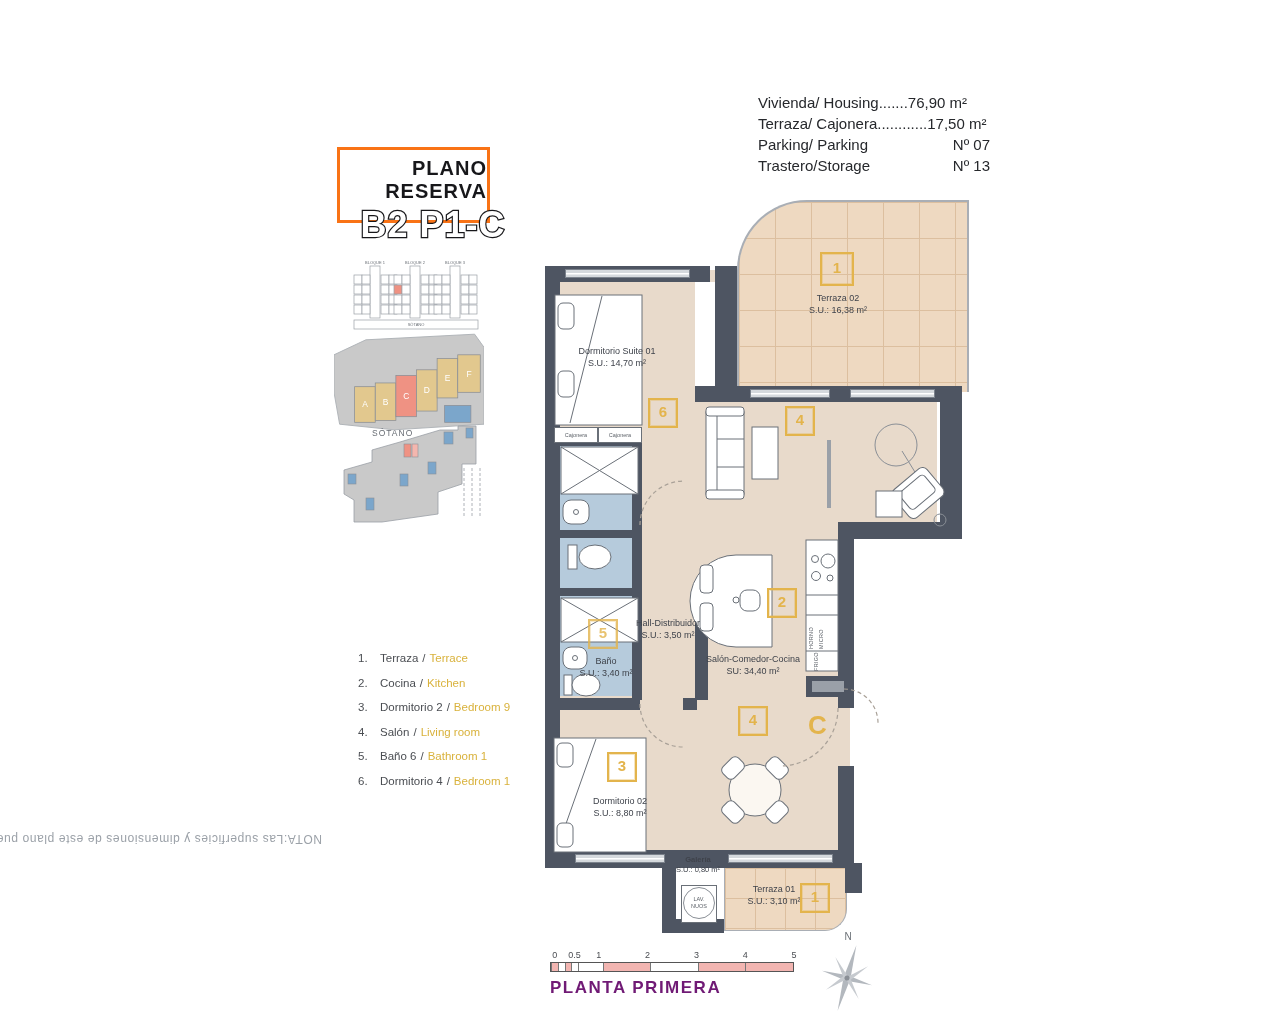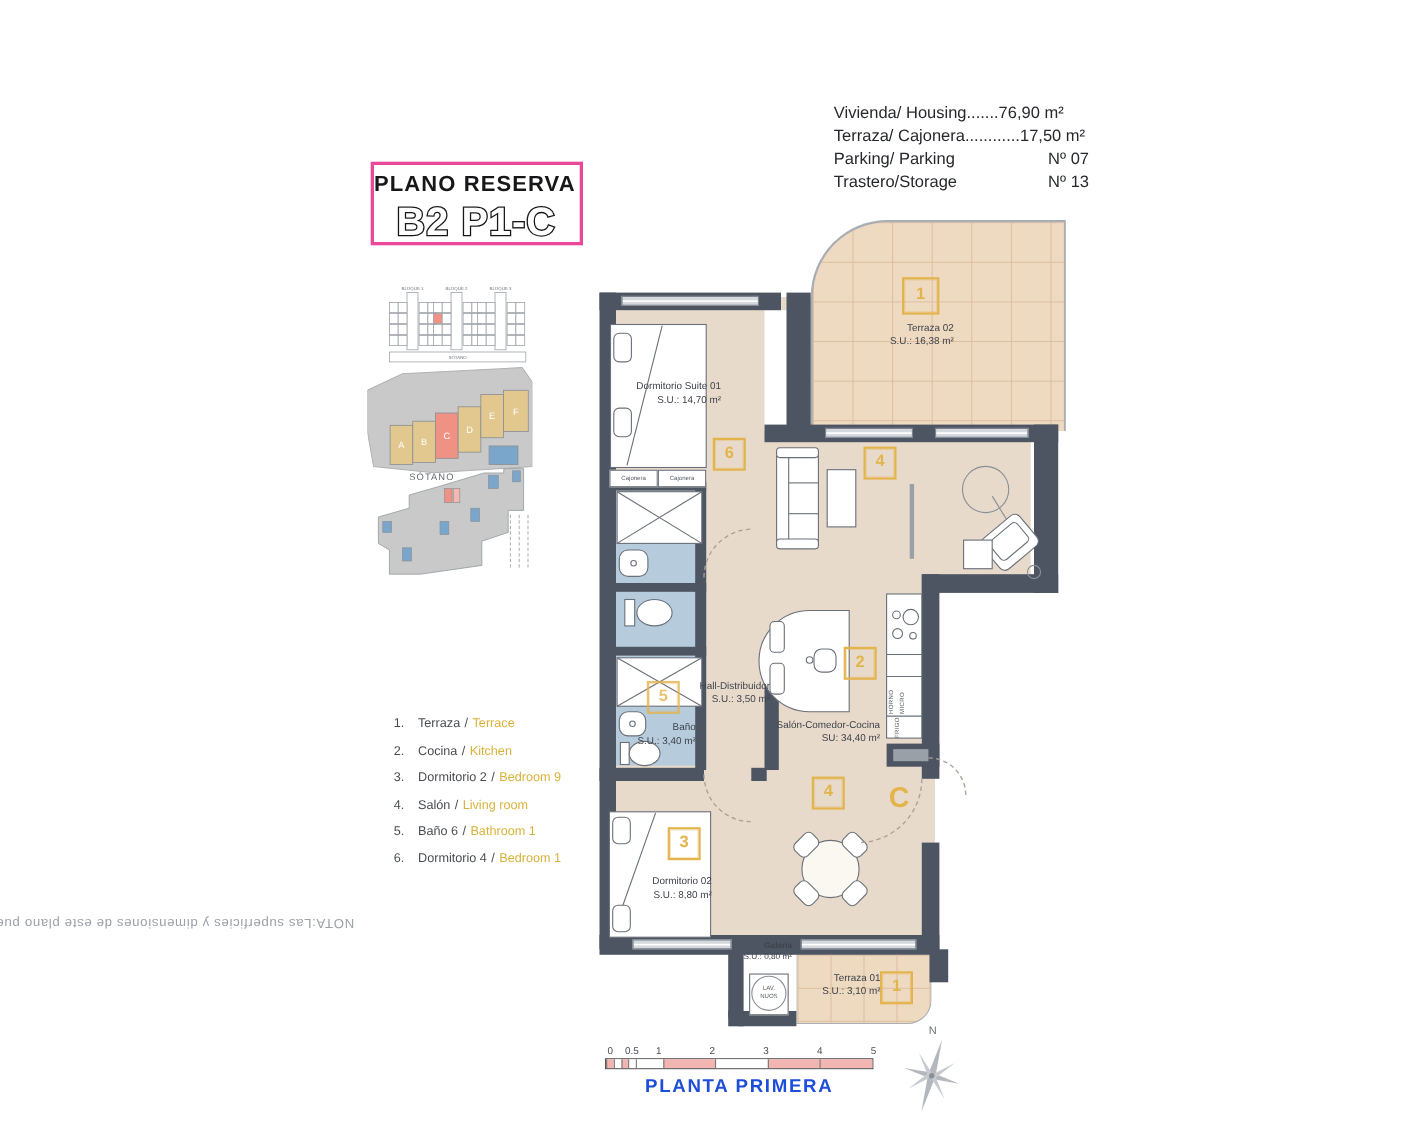--- a/index.html
+++ b/index.html
@@ -3,22 +3,22 @@
 <meta charset="utf-8">
 <style>
   html,body{margin:0;padding:0;background:#fff;}
   .page{position:relative;width:1280px;height:1024px;background:#fff;overflow:hidden;
         font-family:"Liberation Sans","DejaVu Sans",sans-serif;color:#2f3238;}
   .abs{position:absolute;}
   
   .note-vert{position:absolute;left:304px;top:136px;height:710px;width:18px;
 romru    writing-mode:vertical-rl;transform:rotate(180deg);
     font-size:12px;letter-spacing:.6px;color:#9ba1a8;white-space:nowrap;}
-  .title-box{position:absolute;left:337px;top:147px;width:193px;height:76px;
-    border:3px solid #ec4899;background:#fff;text-align:left;box-sizing:border-box;}
+  .title-box{position:absolute;left:337px;top:147px;width:153px;height:76px;
+    border:3px solid #f97316;background:#fff;text-align:right;box-sizing:border-box;}
   .title-line1{font-size:20px;font-weight:bold;color:#17171a;letter-spacing:1px;margin-top:7px;}
   
   .info{position:absolute;left:758px;top:92px;width:232px;font-size:15px;color:#26282c;}
   .info-row{display:flex;line-height:21px;}
   .info-row.spread{justify-content:space-between;}
   
   .legend{position:absolute;left:358px;top:646px;font-size:11.5px;color:#4a4d52;}
   .legend-item{height:24.5px;display:flex;align-items:center;}
   .legend-num{width:22px;}
   .legend-en{color:#d9b23c;margin-left:4px;}
@@ -31,35 +31,35 @@
   .floor-white{position:absolute;background:#fff;}
   .tile{position:absolute;background:#eed9c1;
     background-image:linear-gradient(#dcbf9f 1px,transparent 1px),
                      linear-gradient(90deg,#dcbf9f 1px,transparent 1px);
     background-size:36px 36px;}
   .win{position:absolute;background:linear-gradient(#fff,#fff) center/100% 1.5px no-repeat,#d5d9dd;
        border:1px solid #7b828c;box-sizing:border-box;}
   .mk{position:absolute;width:26px;height:26px;border:2px solid #e3b44c;color:#e3b44c;
       font-size:15px;font-weight:bold;text-align:center;line-height:23px;
       box-shadow:inset 0 0 0 1px rgba(227,180,76,.35);}
-  .rlabel{position:absolute;transform:translateX(-50%);text-align:right;
+  .rlabel{position:absolute;transform:translateX(-50%);text-align:center;
       font-size:9px;line-height:1.35;color:#3f434b;white-space:nowrap;}
   .unit-letter{position:absolute;font-size:26px;font-weight:bold;color:#e3b44c;}
   .vtext{position:absolute;writing-mode:vertical-rl;transform:rotate(180deg);
       font-size:5.5px;color:#5a5f66;letter-spacing:.3px;}
   .cajonera{position:absolute;background:#fff;border:1px solid #6a7078;box-sizing:border-box;
       font-size:5.5px;color:#5a5f66;text-align:center;line-height:14px;}
   .lav{position:absolute;font-size:5.5px;color:#5a5f66;text-align:center;line-height:1.2;}
   
   .scalebar{position:absolute;left:550px;top:950px;width:244px;}
   .ticks{position:relative;height:12px;font-size:9px;color:#4a4d52;}
   .ticks span{position:absolute;transform:translateX(-50%);}
   .bar{display:flex;height:10px;border:1px solid #555;box-sizing:border-box;}
   .bar i{display:block;border-left:1px solid #777;}
-  .caption{margin-top:6px;font-size:17px;font-weight:bold;letter-spacing:1.5px;color:#1d4ed8;text-align:center;}
+  .caption{margin-top:6px;font-size:17px;font-weight:bold;letter-spacing:1.5px;color:#701a75;}
   
   .mini{position:absolute;}
   svg text{font-family:"Liberation Sans","DejaVu Sans",sans-serif;}
 </style>
 </head>
 <body>
 
 <div class="page">
 
   <div class="note-vert">NOTA:Las superficies y dimensiones de este plano pueden ser sometidas a modificaciones durante la obra, no teniendo valor contractual.</div>

